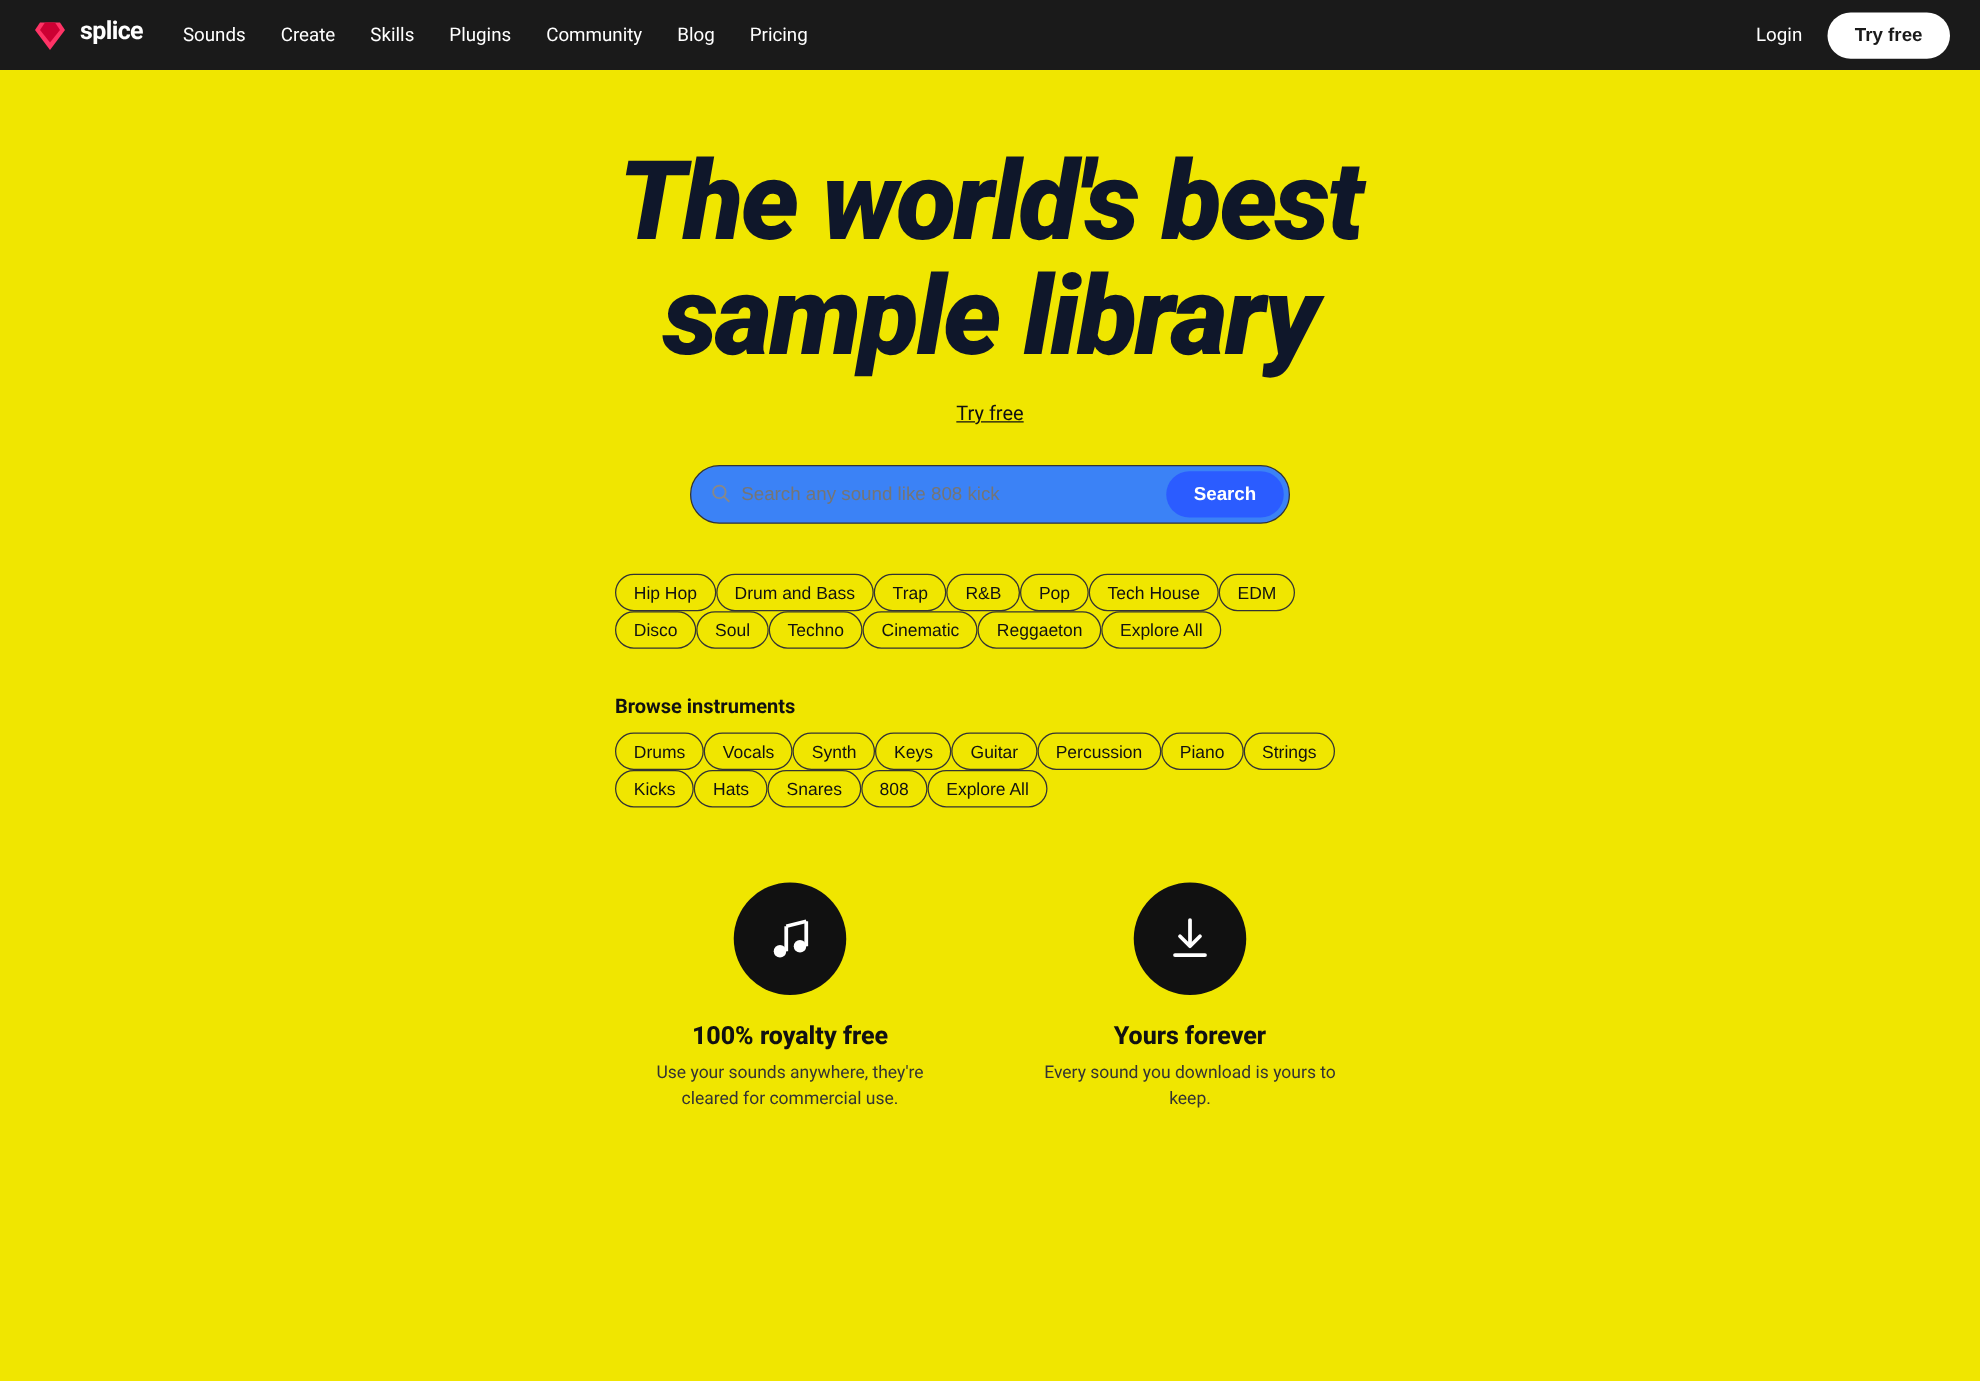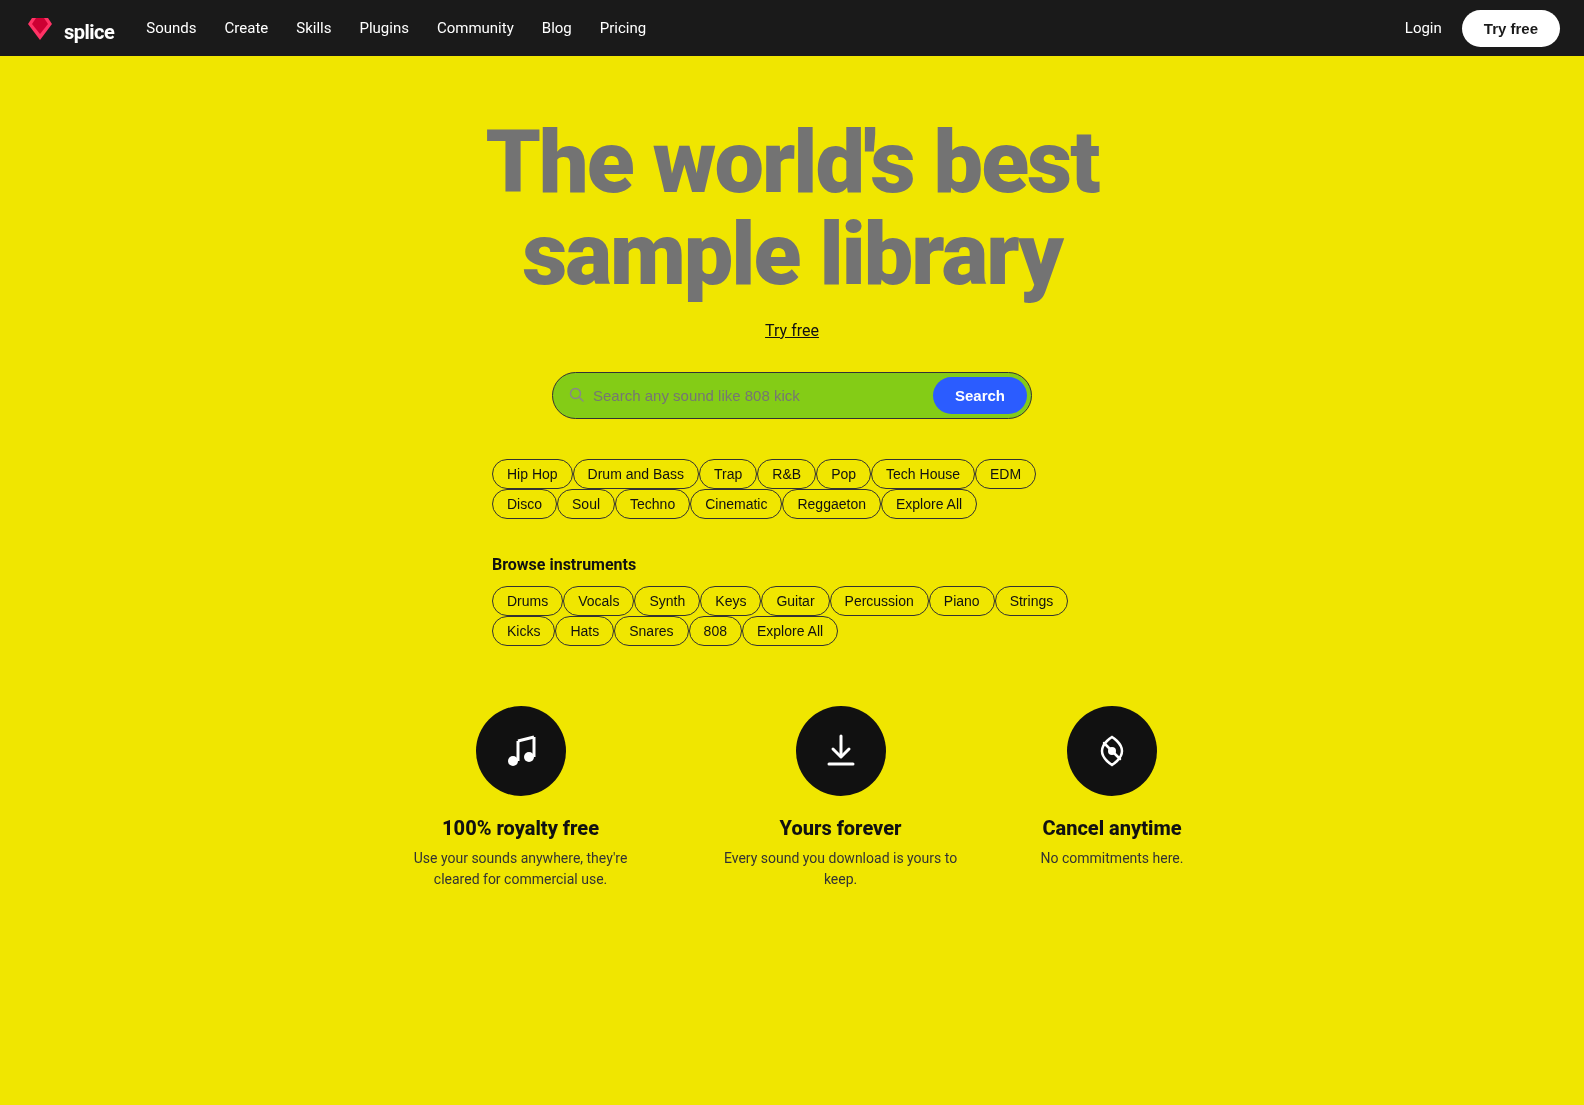--- a/index.html
+++ b/index.html
@@ -15,21 +15,21 @@
       height: 56px;
       display: flex;
       align-items: center;
       padding: 0 24px;
       position: sticky;
       top: 0;
       z-index: 100;
     }
     .nav-logo {
       display: flex;
-      align-items: flex-end;
+      align-items: flex-start;
       gap: 8px;
       margin-right: 32px;
     }
     .nav-logo-icon {
       width: 32px;
       height: 32px;
     }
     .nav-links {
       display: flex;
       align-items: flex-start;
@@ -66,42 +66,43 @@
     
     .hero {
       background: #f0e600;
       padding: 60px 20px 80px;
       text-align: center;
       min-height: 1049px;
     }
     .hero-title {
       font-size: 88px;
       font-weight: 900;
-      color: #737373;
+      color: #0f172a;
       line-height: 1.05;
       max-width: 700px;
       margin: 0 auto 20px;
       letter-spacing: -2px;
+      font-style: italic;
     }
     .hero-try-free {
       display: inline-block;
       color: #111111;
       font-size: 16px;
       text-decoration: underline;
       margin-bottom: 32px;
       cursor: pointer;
     }
 
     
     .search-bar {
       display: flex;
       align-items: center;
       max-width: 480px;
       margin: 0 auto 40px;
-      background: #84cc16;
+      background: #3b82f6;
       border-radius: 50px;
       border: 1.5px solid #333;
       overflow: hidden;
       padding: 4px 4px 4px 16px;
     }
     .search-icon-wrap {
       color: #888;
       font-size: 16px;
       margin-right: 8px;
       display: flex;
@@ -296,25 +297,14 @@
         <div class="feature-icon-wrap">
           <svg width="40" height="40" viewBox="0 0 40 40" fill="none">
         <line x1="20" y1="5" x2="20" y2="25" stroke="white" stroke-width="3" stroke-linecap="round"></line>
         <polyline points="12,18 20,26 28,18" stroke="white" stroke-width="3" stroke-linecap="round" stroke-linejoin="round" fill="none"></polyline>
         <line x1="8" y1="33" x2="32" y2="33" stroke="white" stroke-width="3" stroke-linecap="round"></line>
       </svg>
         </div>
         <div class="feature-title">Yours forever</div>
         <div class="feature-desc">Every sound you download is yours to keep.</div>
       </div>
-      <div class="feature-item">
-        <div class="feature-icon-wrap">
-          <svg width="44" height="44" viewBox="0 0 44 44" fill="none">
-        <path d="M22 8 C22 8 32 14 32 22 C32 30 22 36 22 36 C22 36 12 30 12 22 C12 14 22 8 22 8Z" stroke="white" stroke-width="2.5" fill="none"></path>
-        <circle cx="22" cy="22" r="4" fill="white"></circle>
-        <line x1="14" y1="14" x2="30" y2="30" stroke="white" stroke-width="2.5" stroke-linecap="round"></line>
-      </svg>
-        </div>
-        <div class="feature-title">Cancel anytime</div>
-        <div class="feature-desc">No commitments here.</div>
-      </div>
     </div>
 </section>
 
 </body></html>

